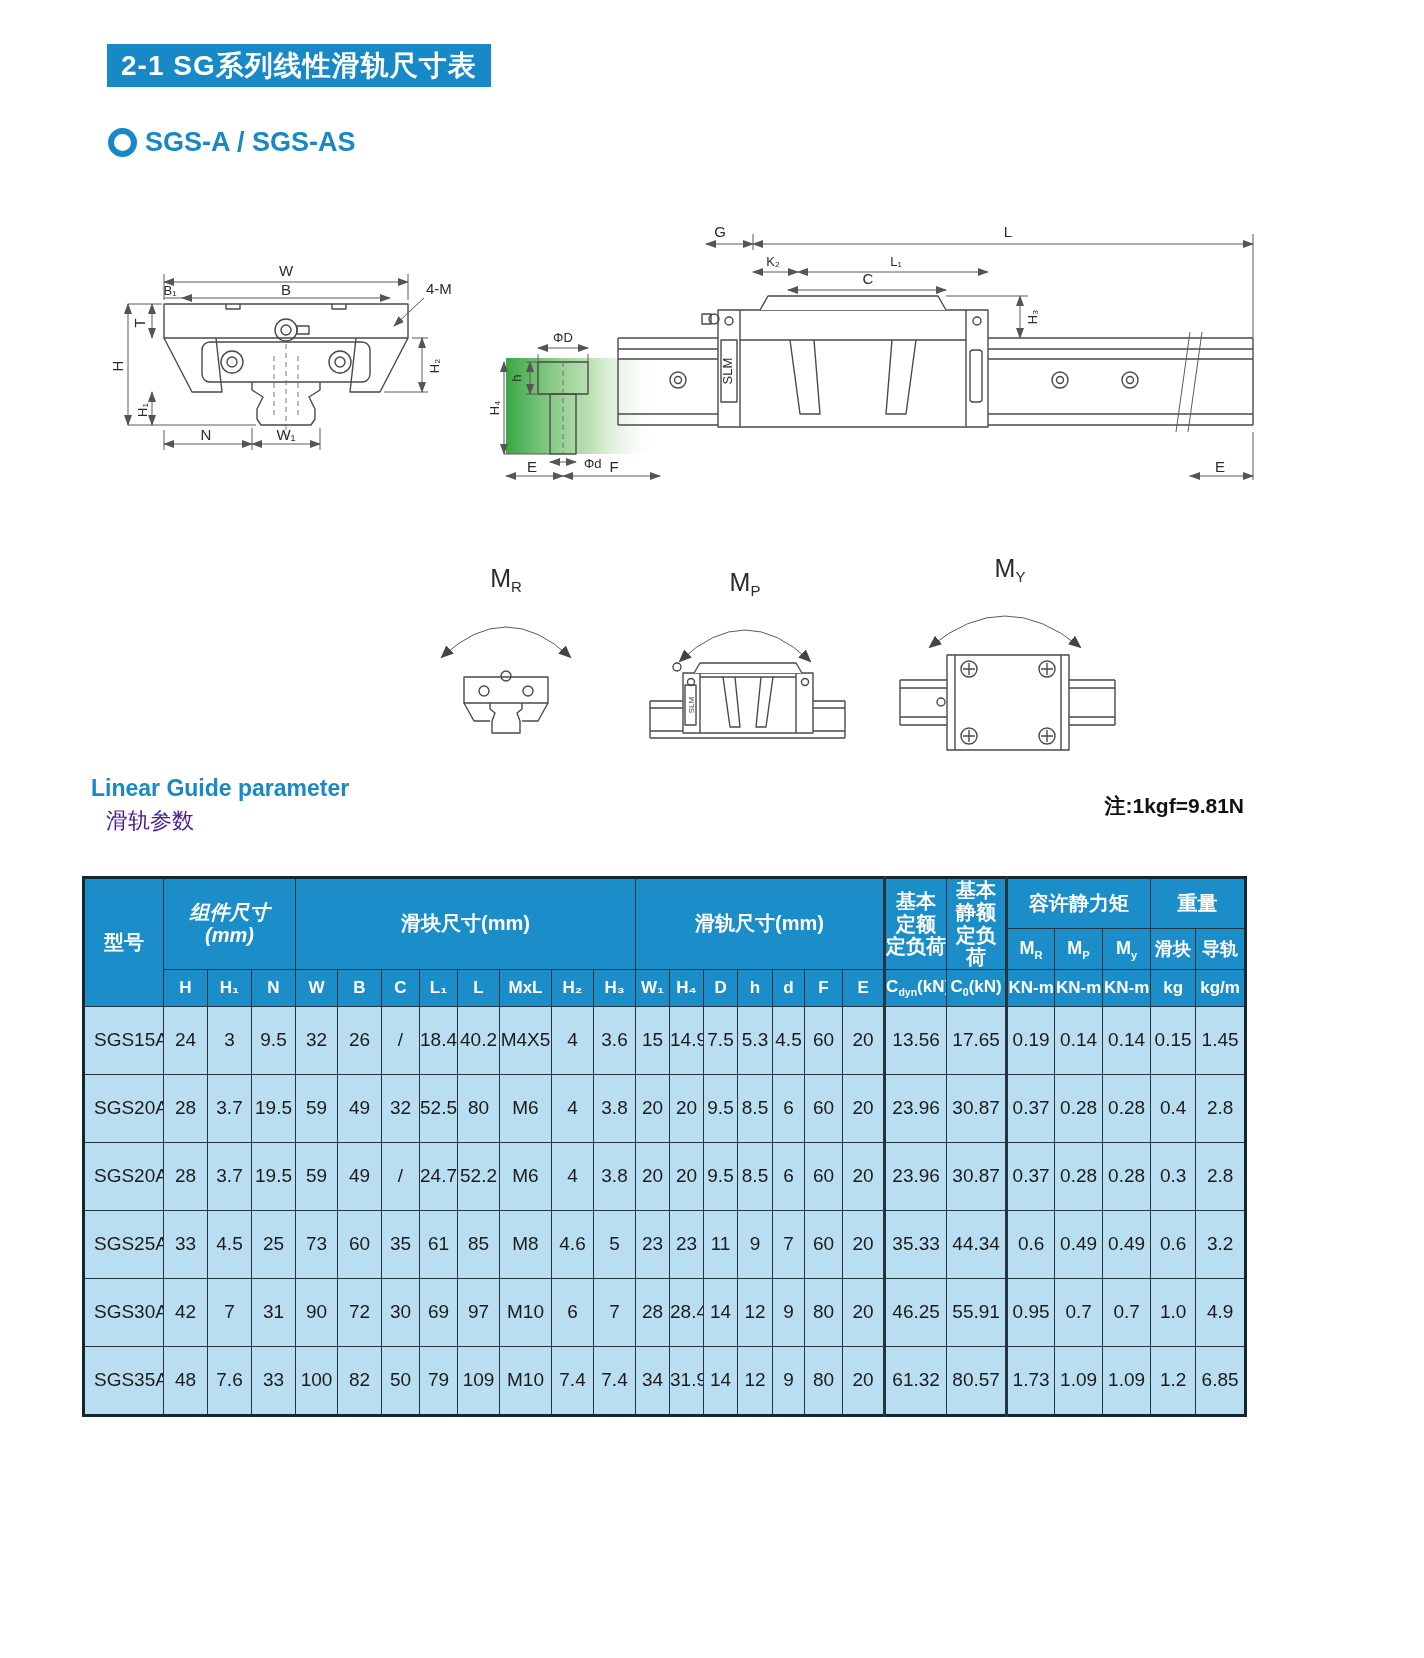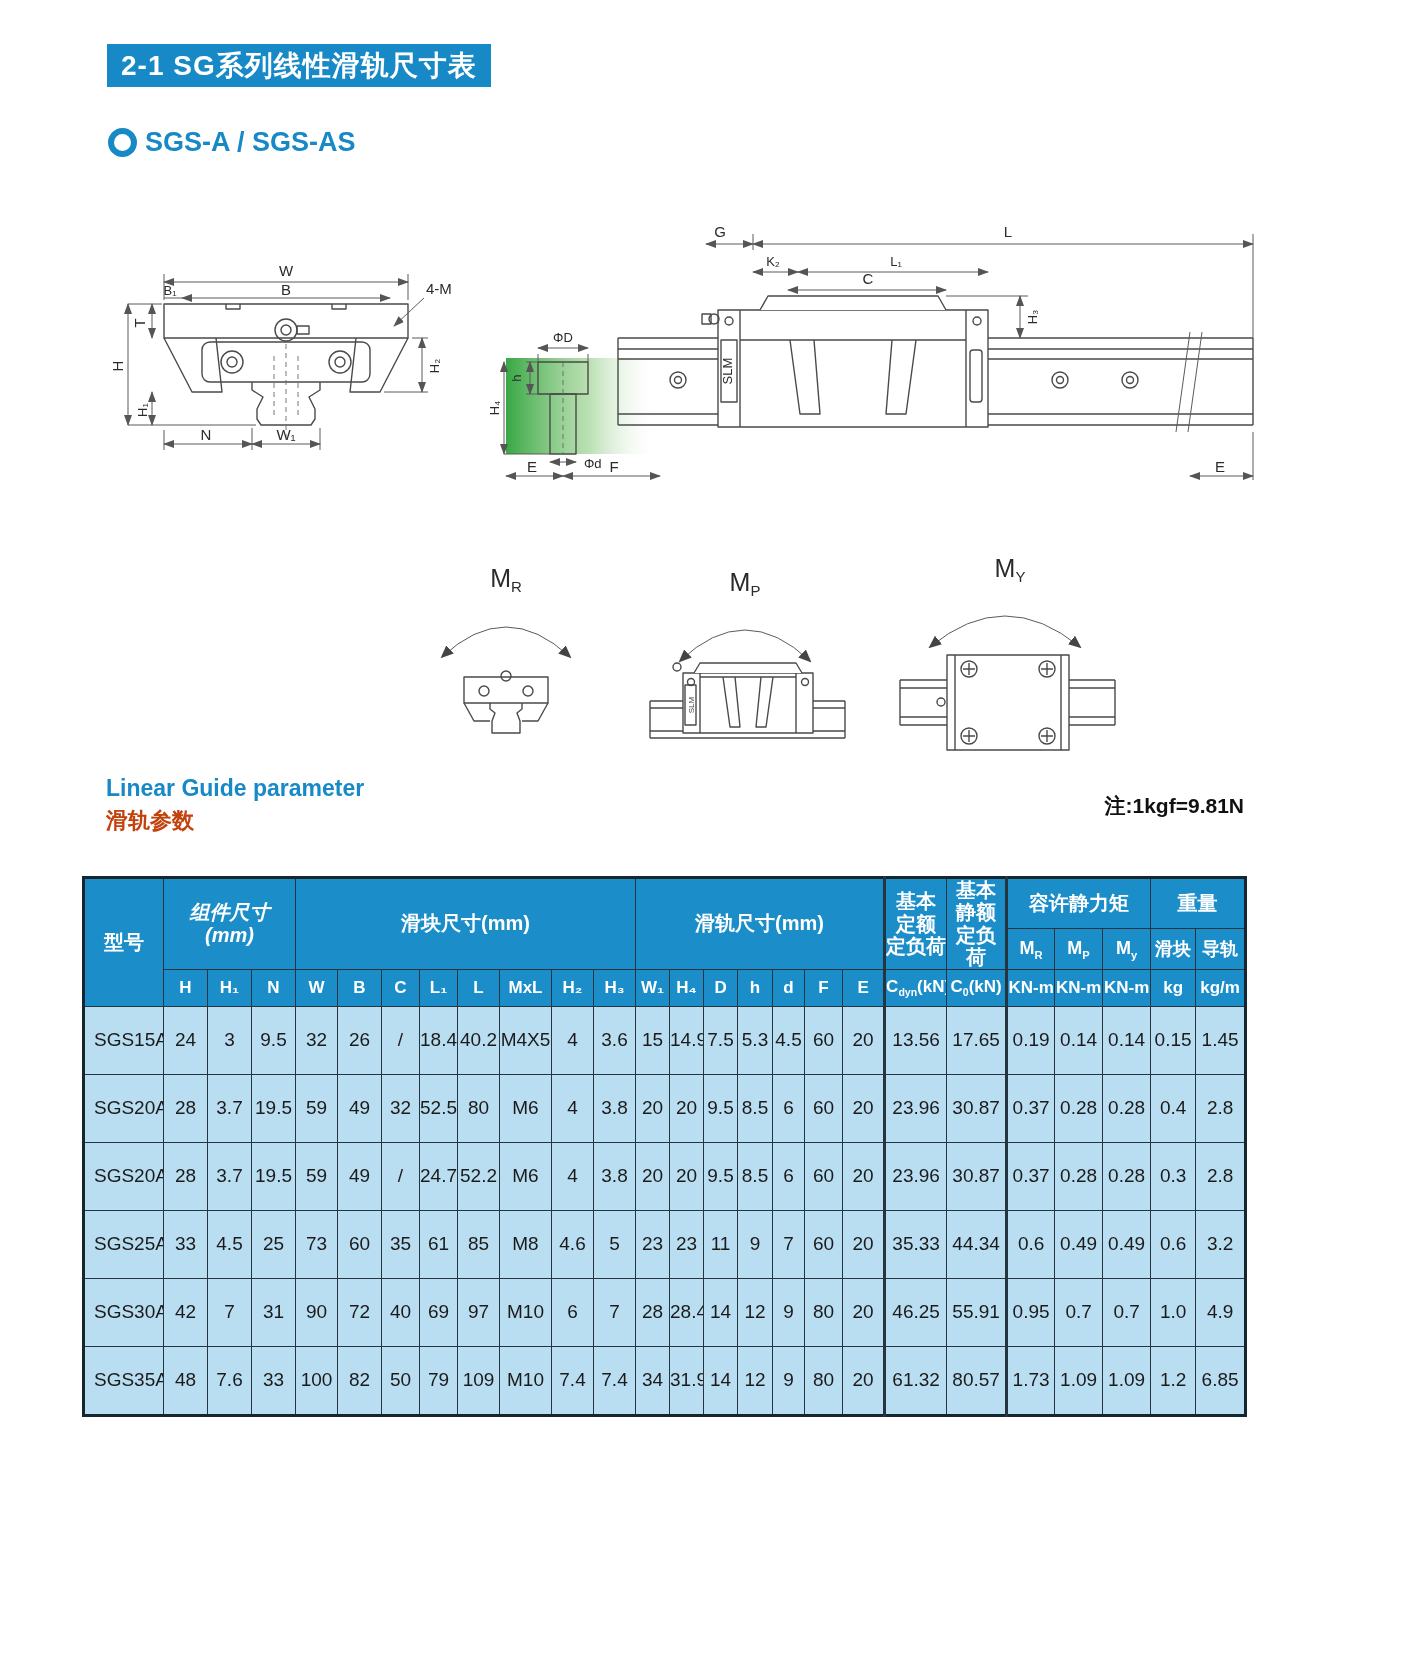--- a/index.html
+++ b/index.html
@@ -11,22 +11,22 @@
   .title-bar{
     position:absolute;left:107px;top:44px;height:43px;display:flex;align-items:center;
     background:#1789c7;color:#ffffff;font-size:28px;font-weight:bold;padding:0 14px;letter-spacing:1px;
   }
   .subtitle{
     position:absolute;left:108px;top:127px;display:flex;align-items:center;gap:8px;
     color:#1789c7;font-size:27px;font-weight:bold;
   }
   .subtitle .ring{width:17px;height:17px;border:6px solid #1789c7;border-radius:50%;}
   .svg-abs{position:absolute;}
-  .section-en{position:absolute;left:106px;top:775px;color:#1789c7;font-size:23px;font-weight:bold;}
-  .section-zh{position:absolute;left:106px;top:806px;color:#c2410c;font-size:22px;font-weight:bold;}
+  .section-en{position:absolute;left:91px;top:775px;color:#1789c7;font-size:23px;font-weight:bold;}
+  .section-zh{position:absolute;left:106px;top:806px;color:#4c1d95;font-size:22px;font-weight:normal;}
   .note{position:absolute;right:180px;top:792px;color:#111;font-size:21px;font-weight:bold;}
 
   table.spec{
     position:absolute;left:82px;top:876px;width:1162px;
     border-collapse:collapse;table-layout:fixed;
     border:3px solid #16262f;
   }
   table.spec th,table.spec td{
     border:1.5px solid #24353f;text-align:center;vertical-align:middle;
     padding:0;overflow:hidden;
@@ -444,21 +444,21 @@
         <td>0.6</td>
         <td>3.2</td>
       </tr>
       <tr>
         <th class="model">SGS30A</th>
         <td>42</td>
         <td>7</td>
         <td>31</td>
         <td>90</td>
         <td>72</td>
-        <td>40</td>
+        <td>30</td>
         <td>69</td>
         <td>97</td>
         <td>M10</td>
         <td>6</td>
         <td>7</td>
         <td>28</td>
         <td>28.4</td>
         <td>14</td>
         <td>12</td>
         <td>9</td>

